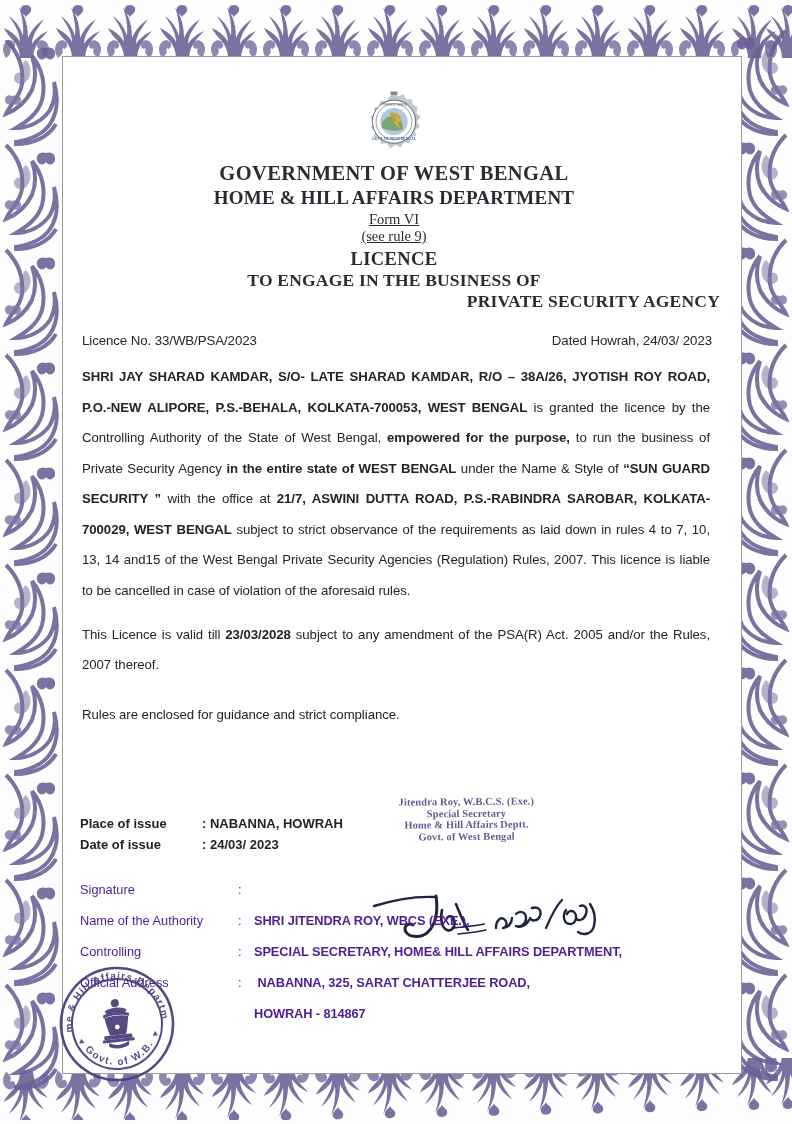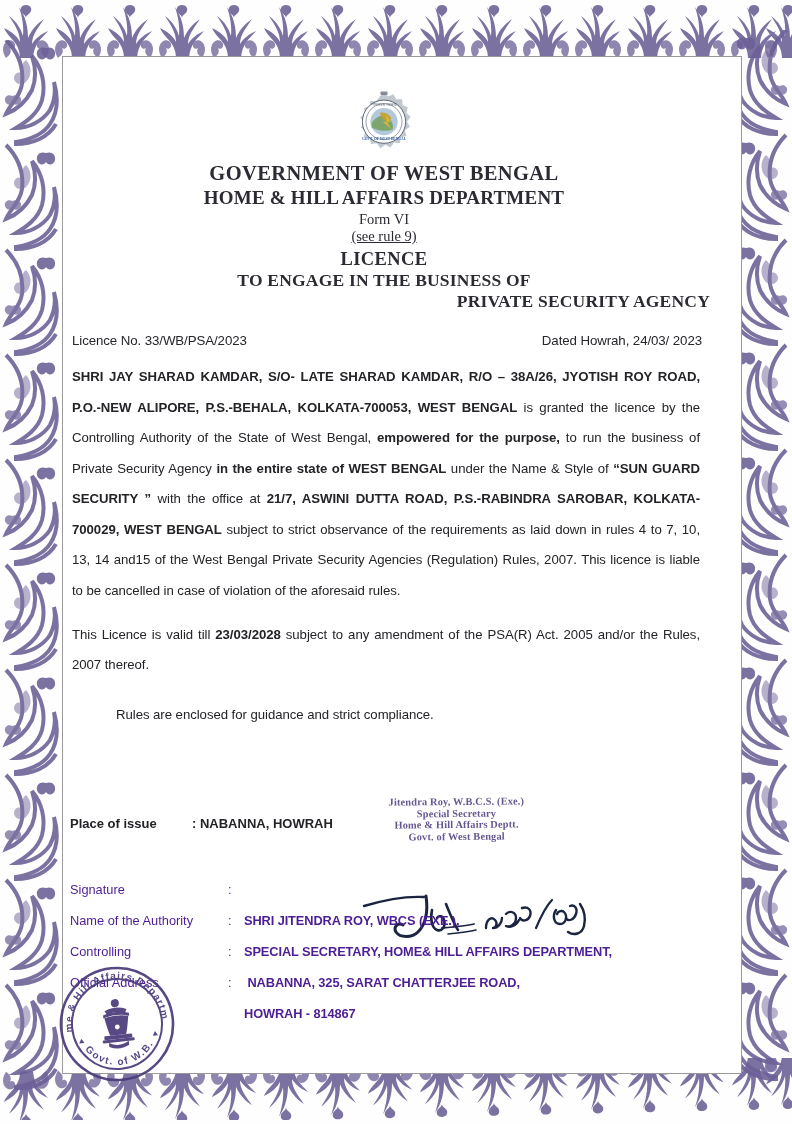--- a/index.html
+++ b/index.html
@@ -21,50 +21,50 @@
   .band-right{right:2px;top:30px;width:58px;height:1055px;}
 
   .inner-frame{
     position:absolute;left:62px;top:56px;width:680px;height:1018px;
     border:1px solid #9a9a9a;box-sizing:border-box;
     background:#ffffff;
   }
 
   
   #content{
-    position:absolute;left:44px;top:56px;width:680px;height:1018px;
+    position:absolute;left:54px;top:56px;width:680px;height:1018px;
     box-sizing:border-box;padding:0 14px;
   }
 
   .emblem-wrap{text-align:center;padding-top:34px;height:106px;box-sizing:border-box;}
 
   .head-block{text-align:center;color:#2b2b33;font-family:"Liberation Serif",serif;}
   .h-gov{font-size:20.5px;font-weight:bold;letter-spacing:.4px;line-height:1.16;}
   .h-dept{font-size:19px;font-weight:bold;letter-spacing:.2px;line-height:1.16;margin-top:1px;}
-  .h-form{font-size:14.5px;line-height:1.2;margin-top:2px;}
+  .h-form{font-size:14.5px;line-height:1.2;margin-top:2px;text-decoration:underline;}
   .h-rule{font-size:14.5px;line-height:1.2;text-decoration:underline;}
   .h-lic{font-size:18.5px;font-weight:bold;letter-spacing:.4px;line-height:1.2;margin-top:2px;}
   .h-eng{font-size:17.5px;font-weight:bold;letter-spacing:.2px;line-height:1.22;}
   .h-psa{font-size:17.5px;font-weight:bold;letter-spacing:.2px;line-height:1.22;text-align:right;}
 
   .lic-row{
     display:flex;justify-content:space-between;align-items:baseline;
     margin-top:21px;padding:0 8px 0 14px;
     font-size:13.3px;font-weight:normal;color:#26262b;letter-spacing:-.1px;
   }
 
   .body-wrap{padding:0 10px 0 14px;margin-top:14px;}
   .para{
     text-align:justify;text-justify:inter-word;
     font-size:13.2px;line-height:30.5px;color:#232328;
     letter-spacing:-.05px;
   }
   .para b{font-weight:bold;}
   .p2{margin-top:0;}
-  .p3{margin-top:19px;margin-left:44px;}
+  .p3{margin-top:19px;}
 
   
   .issue-block{position:absolute;left:26px;top:757px;font-size:13px;font-weight:bold;color:#232328;}
   .issue-line{display:flex;line-height:21px;}
   .issue-lbl{width:108px;}
   .issue-val{white-space:pre;margin-left:14px;}
 
   
   .stamp{
     position:absolute;left:305px;top:740px;width:215px;
@@ -229,20 +229,24 @@
 
       <p class="para p2"><span>This Licence is valid till </span><b>23/03/2028</b><span> subject to any amendment of the PSA(R) Act. 2005 and/or the Rules, 2007 thereof.</span></p>
 
       <p class="para p3">Rules are enclosed for guidance and strict compliance.</p>
     </div>
 
     <div class="issue-block">
       <div class="issue-line">
         <span class="issue-lbl">Place of issue</span>
         <span class="issue-val">: NABANNA, HOWRAH</span>
+      </div>
+      <div class="issue-line">
+        <span class="issue-lbl">Date of issue</span>
+        <span class="issue-val">: 24/03/ 2023</span>
       </div>
     </div>
 
     <div class="stamp">
       <div>Jitendra Roy, W.B.C.S. (Exe.)</div>
       <div>Special Secretary</div>
       <div>Home &amp; Hill Affairs Deptt.</div>
       <div>Govt. of West Bengal</div>
     </div>
 

